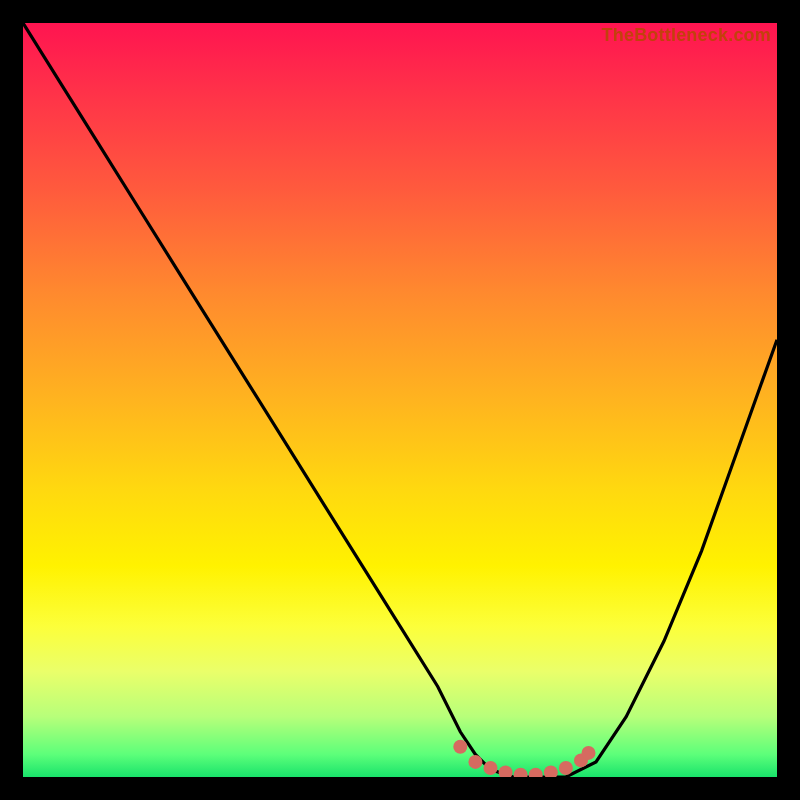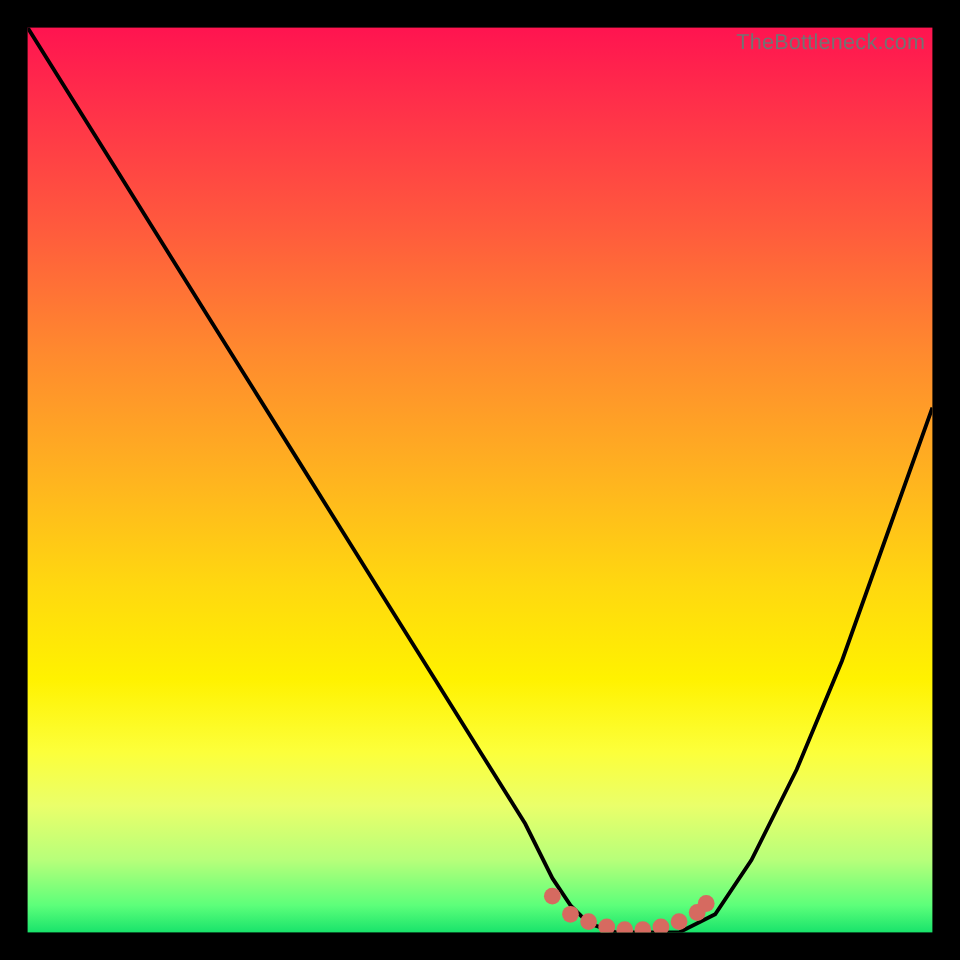--- a/index.html
+++ b/index.html
@@ -53,24 +53,25 @@
     position: absolute;
     left: 0;
     top: 0;
     width: 754px;
     height: 754px;
   }
   .watermark {
     position: absolute;
     top: 2px;
     right: 6px;
-    color: #737373;
+    color: #c2410c;
     font-size: 18px;
     letter-spacing: 0.2px;
     z-index: 5;
+    font-weight: bold;
   }
 </style>
 </head>
 <body>
 
 <div class="frame">
 
   <div class="watermark">TheBottleneck.com</div>
 
   <div class="plot-area">

